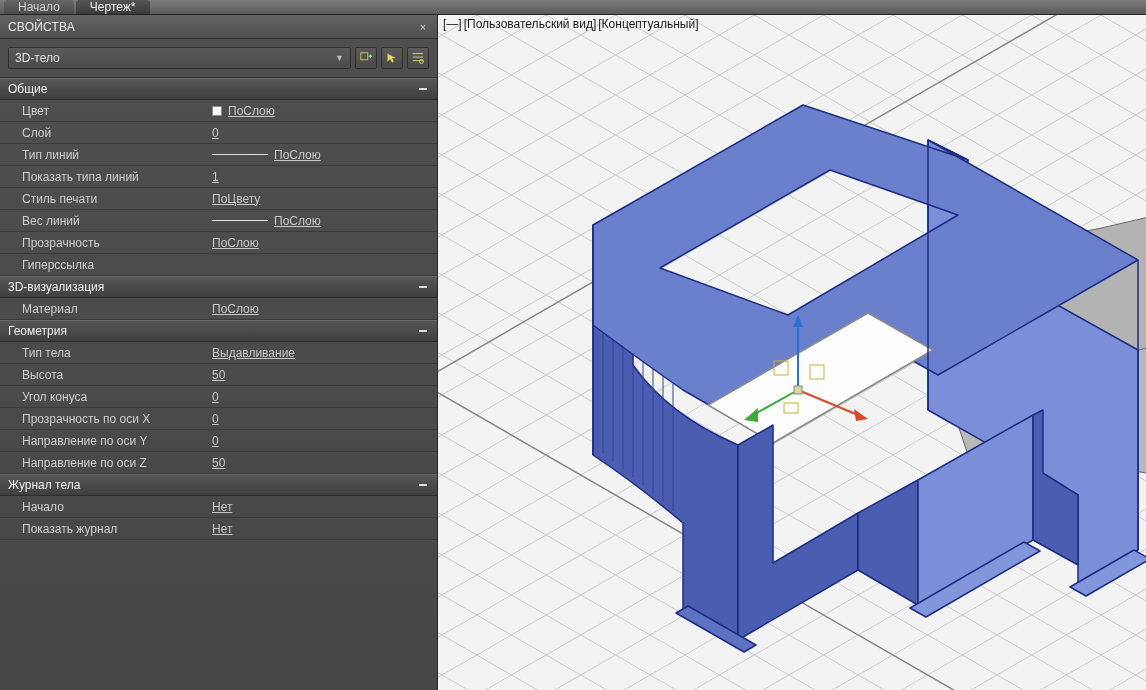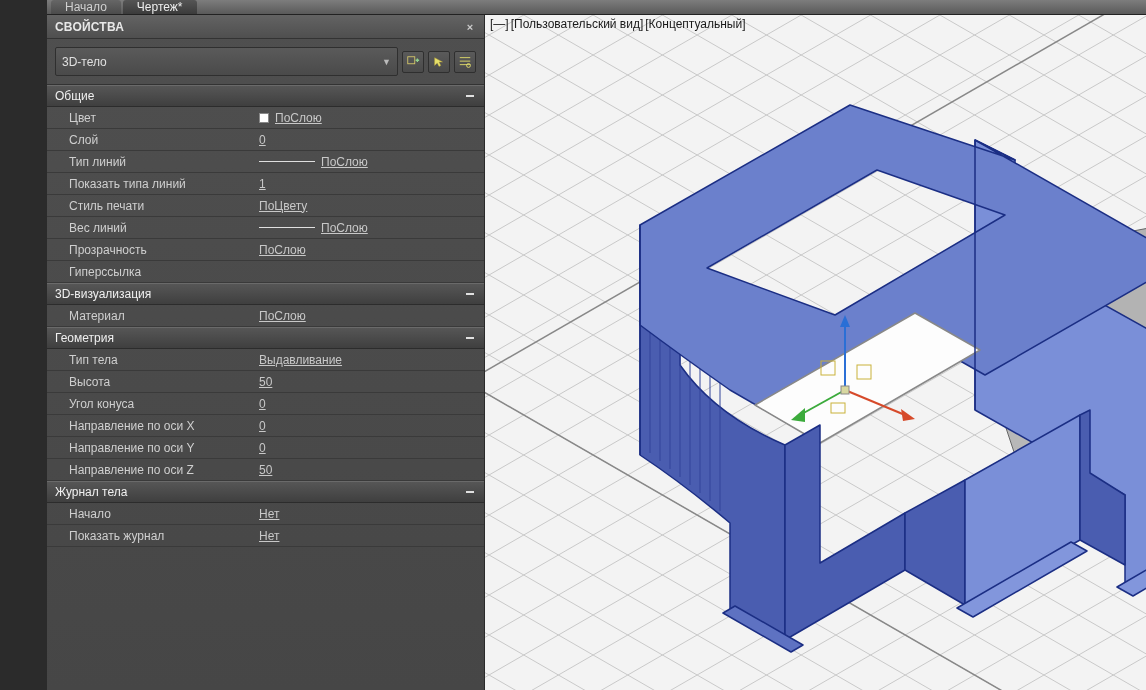--- a/index.html
+++ b/index.html
@@ -1,26 +1,26 @@
 <!DOCTYPE html>
 <html><head>
 <meta charset="utf-8">
 <style>
 * { box-sizing: border-box; margin: 0; padding: 0; font-family: "Segoe UI", Tahoma, sans-serif; font-size: 12px; }
 html, body { width: 1146px; height: 690px; overflow: hidden; background:#2b2b2b; }
-.app { display:flex; flex-direction:column; width:1146px; height:690px;padding-left:47px; }
+.app { display:flex; flex-direction:column; width:1146px; height:690px; }
 .top-tabs { height:15px; background: linear-gradient(#7d7d7d,#5a5a5a); display:flex; color:#dcdcdc; font-size:11px; gap:2px; padding-left:4px; border-bottom:1px solid #222;}
 .top-tabs .tab { padding:0 14px; line-height:15px; background:linear-gradient(#666,#4b4b4b); border-radius:3px 3px 0 0; color:#d0d0d0; }
 .top-tabs .tab.active { background:linear-gradient(#555,#3b3b3b); color:#eee;}
 .main { flex:1; display:flex; min-height:0; }
 .sidebar { width:438px; background: linear-gradient(#4f4f4f,#464646); display:flex; flex-direction:column; color:#d6d6d6; border-right:1px solid #2a2a2a;}
-.panel-title-bar { height:24px; background: linear-gradient(#636363,#4f4f4f); color:#e8e8e8; padding:0 8px; display:flex; align-items:center; font-size:12px; font-weight:700; border-bottom:1px solid #333; letter-spacing:0.2px;}
+.panel-title-bar { height:24px; background: linear-gradient(#636363,#4f4f4f); color:#e8e8e8; padding:0 8px; display:flex; align-items:center; font-size:12px; font-weight:400; border-bottom:1px solid #333; letter-spacing:0.2px;}
 .panel-title-bar .close-icon { margin-left:auto; width:12px;height:12px; display:flex;align-items:center;justify-content:center;color:#ccc;font-size:11px;}
 .selector-row { display:flex; gap:4px; padding:8px; align-items:center; border-bottom:1px solid #333;}
-.obj-select { flex:1; height:29px; background:linear-gradient(#5a5a5a,#4a4a4a); border:1px solid #2f2f2f; border-radius:2px; color:#e0e0e0; display:flex; align-items:center; padding:0 6px; justify-content:space-between;}
+.obj-select { flex:1; height:22px; background:linear-gradient(#5a5a5a,#4a4a4a); border:1px solid #2f2f2f; border-radius:2px; color:#e0e0e0; display:flex; align-items:center; padding:0 6px; justify-content:space-between;}
 .obj-select .chev { font-size:9px; color:#bbb;}
 .sq-icon { width:22px;height:22px; background:linear-gradient(#5a5a5a,#4a4a4a); border:1px solid #2f2f2f; border-radius:2px; display:flex; align-items:center; justify-content:center; color:#e6d27a;}
 .sq-icon svg { width:14px; height:14px;}
 .section-head { height:22px; background:linear-gradient(#565656,#3f3f3f); border-top:1px solid #6a6a6a; border-bottom:1px solid #2c2c2c; color:#f0f0f0; font-weight:normal; display:flex; align-items:center; padding:0 8px; font-size:12px;}
 .section-head .collapse-icon { margin-left:auto; width:12px; height:12px; display:flex; align-items:center; justify-content:center;}
 .section-head .collapse-icon::before { content:""; width:8px; height:2px; background:#e0e0e0;}
 .prop-row { height:22px; display:flex; align-items:center; border-bottom:1px solid #3a3a3a;}
 .prop-row .label { width:212px; padding-left:22px; color:#cfcfcf; font-size:12px; white-space:nowrap;}
 .prop-row .value { flex:1; padding-left:0; color:#c8c8c8; font-size:12px; display:flex; align-items:center; gap:6px;text-decoration:underline;}
 .prop-row .value .swatch { width:10px;height:10px;background:#fff; border:1px solid #888;}
@@ -137,21 +137,21 @@
       </div>
       <div class="prop-row">
         <div class="label">Высота</div>
         <div class="value">50</div>
       </div>
       <div class="prop-row">
         <div class="label">Угол конуса</div>
         <div class="value">0</div>
       </div>
       <div class="prop-row">
-        <div class="label">Направление по оси X</div>
+        <div class="label">Прозрачность по оси X</div>
         <div class="value">0</div>
       </div>
       <div class="prop-row">
         <div class="label">Направление по оси Y</div>
         <div class="value">0</div>
       </div>
       <div class="prop-row">
         <div class="label">Направление по оси Z</div>
         <div class="value">50</div>
       </div>

